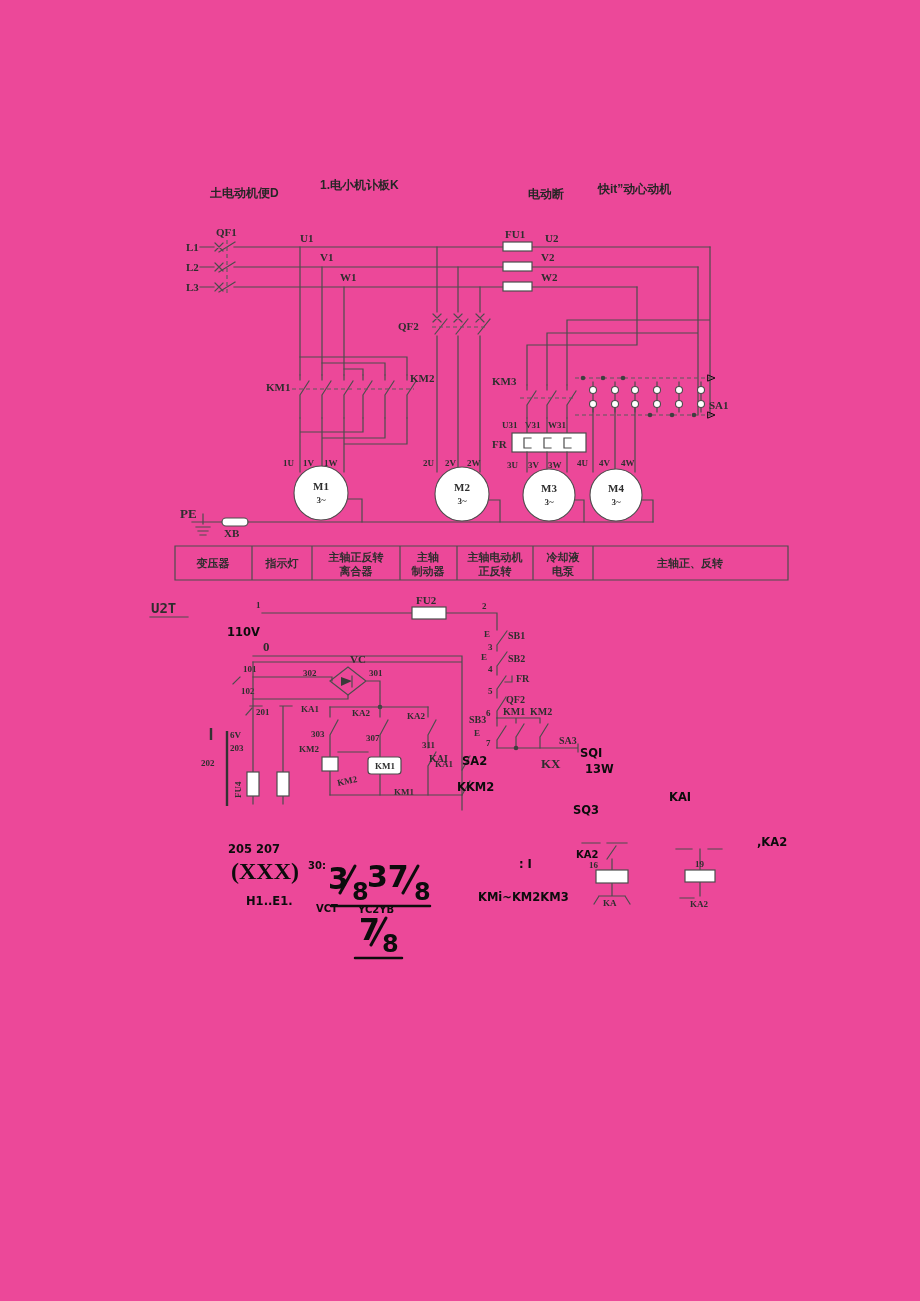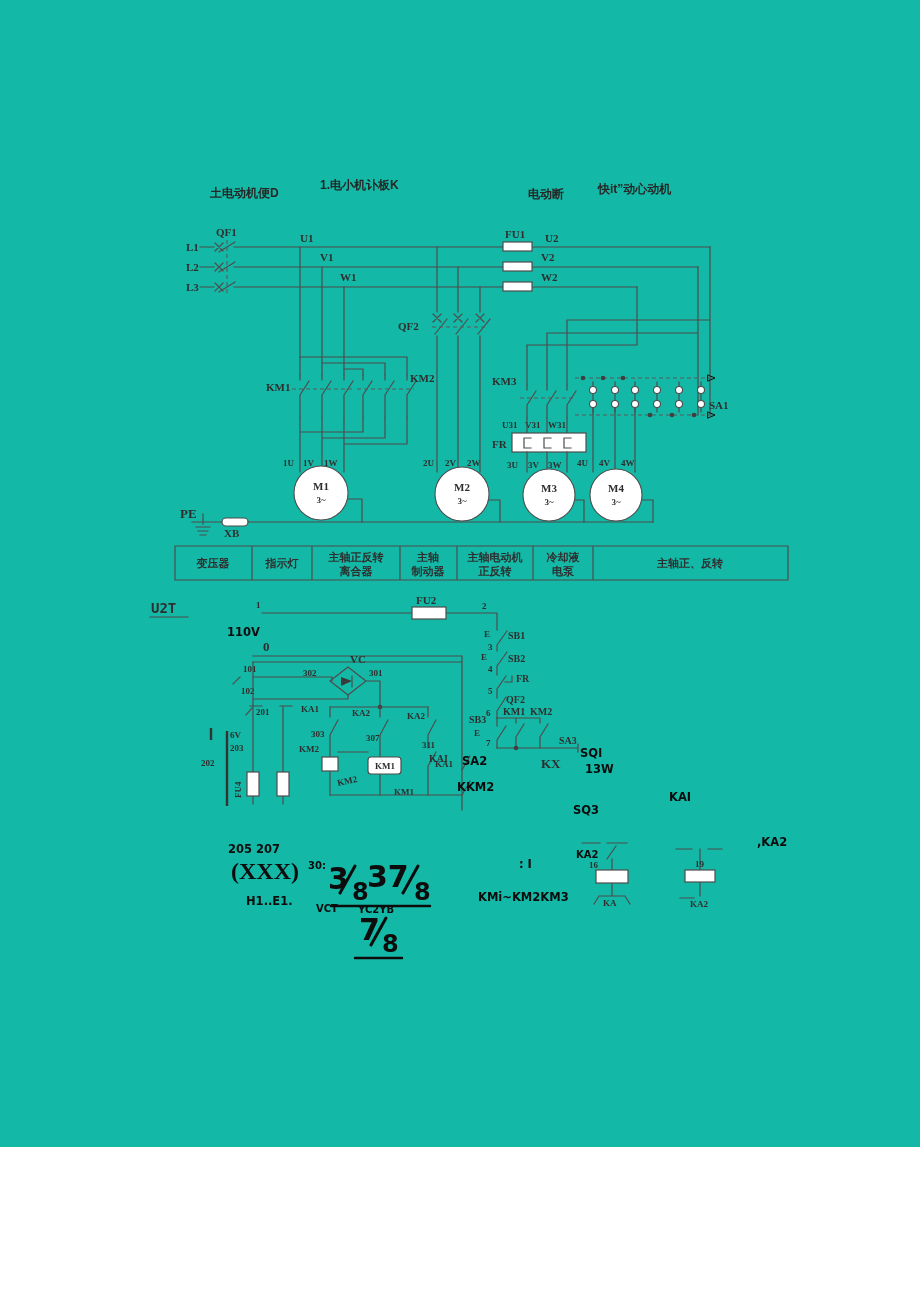--- a/index.html
+++ b/index.html
@@ -1,16 +1,16 @@
 <!DOCTYPE html>
 <html><head>
 <meta charset="utf-8">
 <style>
   html,body{margin:0;padding:0;background:#ffffff;}
-  .page{position:relative;width:920px;height:1147px;background:#14b8a6;overflow:hidden;
+  .page{position:relative;width:920px;height:1301px;background:#ec4899;overflow:hidden;
         font-family:"Liberation Serif",serif;}
   svg{position:absolute;left:0;top:0;}
   .w{stroke:#4d4d4d;stroke-width:1.2;fill:none;stroke-linecap:square;}
   .w2{stroke:#333333;stroke-width:2.4;fill:none;}
   .wd{stroke:#5a5a5a;stroke-width:1.1;fill:none;stroke-dasharray:4 3;}
   .blk{stroke:#0c0c0c;fill:none;stroke-linecap:round;}
   .node{fill:#3f3f3f;stroke:none;}
   .ring{fill:#ffffff;stroke:#4d4d4d;stroke-width:1.1;}
   .box{fill:#ffffff;stroke:#4d4d4d;stroke-width:1.2;}
   text{font-family:"Liberation Serif",serif;fill:#2e2e2e;}

